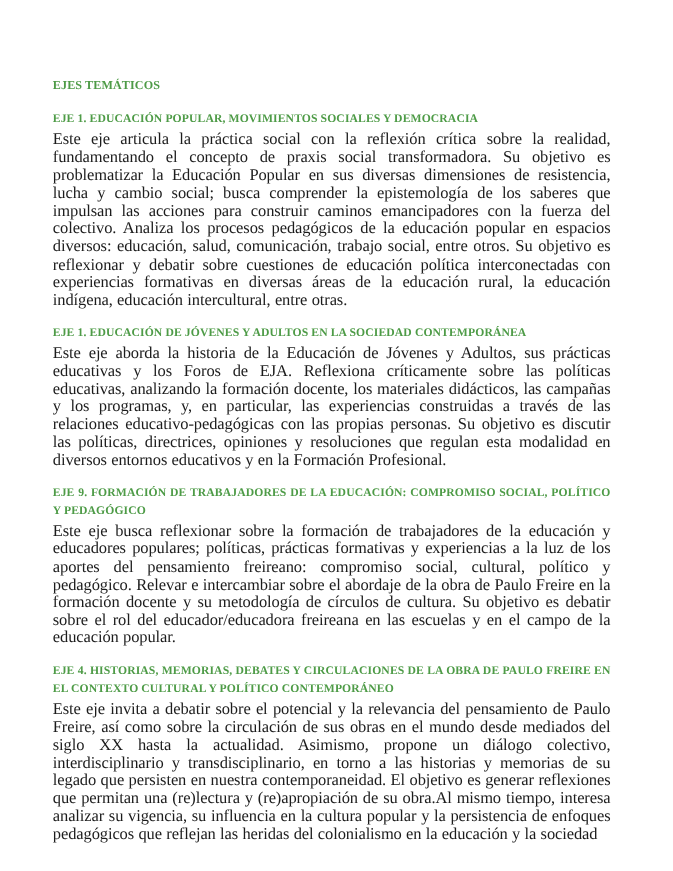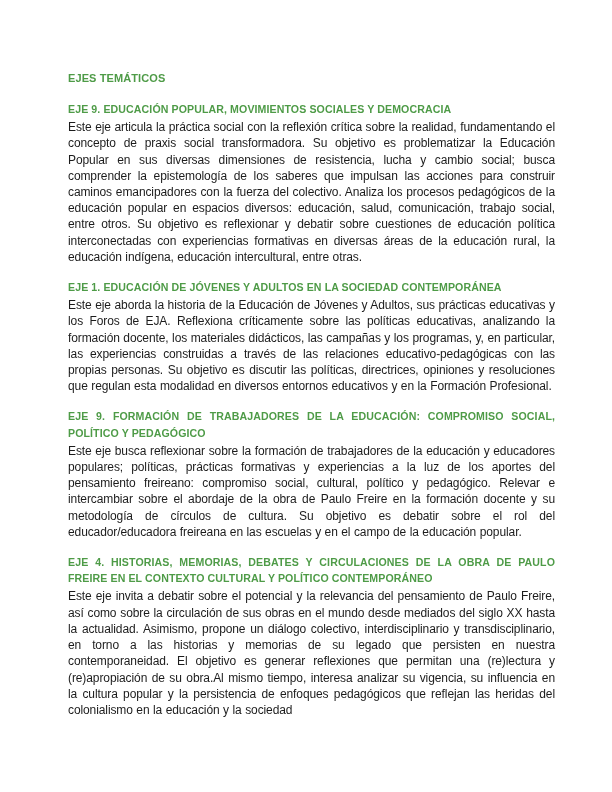--- a/index.html
+++ b/index.html
@@ -6,22 +6,22 @@
     margin: 0;
     padding: 0;
     background: #ffffff;
   }
   .page {
     position: relative;
     width: 612px;
     height: 792px;
     box-sizing: border-box;
     background: var(--page-bg, #ffffff);
-    padding: 70px 57px 40px 68px;
-    font-family: Liberation Sans, sans-serif;
+    padding: 70px 57px 40px 48px;
+    font-family: Liberation Serif, serif;
     color: var(--text, #1c1c1c);
     overflow: hidden;
   }
   .doc-title {
     margin: 0 0 15px 0;
     font-size: 11px;
     font-weight: bold;
     line-height: 16px;
     color: var(--accent, #4E9B47);
     letter-spacing: 0.1px;
@@ -30,39 +30,39 @@
     margin: 14px 0 2px 0;
     font-size: 10.6px;
     font-weight: bold;
     line-height: 16.2px;
     color: var(--accent, #4E9B47);
     text-align: justify;
     letter-spacing: 0.1px;
   }
   .section-body {
     margin: 0 0 14px 0;
-    font-size: 12px;
+    font-size: 15px;
     line-height: 16.2px;
     text-align: justify;
     letter-spacing: -0.1px;
     word-spacing: 0.3px;
   }
   .section:last-child .section-body {
     margin-bottom: 0;
   }
 </style>
 </head>
 <body>
 
 <div class="page">
 
   <h1 class="doc-title">EJES TEMÁTICOS</h1>
 
   <div class="section">
-    <h2 class="section-heading">EJE 9. EDUCACIÓN POPULAR, MOVIMIENTOS SOCIALES Y DEMOCRACIA</h2>
+    <h2 class="section-heading">EJE 1. EDUCACIÓN POPULAR, MOVIMIENTOS SOCIALES Y DEMOCRACIA</h2>
     <p class="section-body">Este eje articula la práctica social con la reflexión crítica sobre la realidad, fundamentando el concepto de praxis social transformadora. Su objetivo es problematizar la Educación Popular en sus diversas dimensiones de resistencia, lucha y cambio social; busca comprender la epistemología de los saberes que impulsan las acciones para construir caminos emancipadores con la fuerza del colectivo. Analiza los procesos pedagógicos de la educación popular en espacios diversos: educación, salud, comunicación, trabajo social, entre otros. Su objetivo es reflexionar y debatir sobre cuestiones de educación política interconectadas con experiencias formativas en diversas áreas de la educación rural, la educación indígena, educación intercultural, entre otras.</p>
   </div>
 
   <div class="section">
     <h2 class="section-heading">EJE 1. EDUCACIÓN DE JÓVENES Y ADULTOS EN LA SOCIEDAD CONTEMPORÁNEA</h2>
     <p class="section-body">Este eje aborda la historia de la Educación de Jóvenes y Adultos, sus prácticas educativas y los Foros de EJA. Reflexiona críticamente sobre las políticas educativas, analizando la formación docente, los materiales didácticos, las campañas y los programas, y, en particular, las experiencias construidas a través de las relaciones educativo-pedagógicas con las propias personas. Su objetivo es discutir las políticas, directrices, opiniones y resoluciones que regulan esta modalidad en diversos entornos educativos y en la Formación Profesional.</p>
   </div>
 
   <div class="section">
     <h2 class="section-heading">EJE 9. FORMACIÓN DE TRABAJADORES DE LA EDUCACIÓN: COMPROMISO SOCIAL, POLÍTICO Y PEDAGÓGICO</h2>

